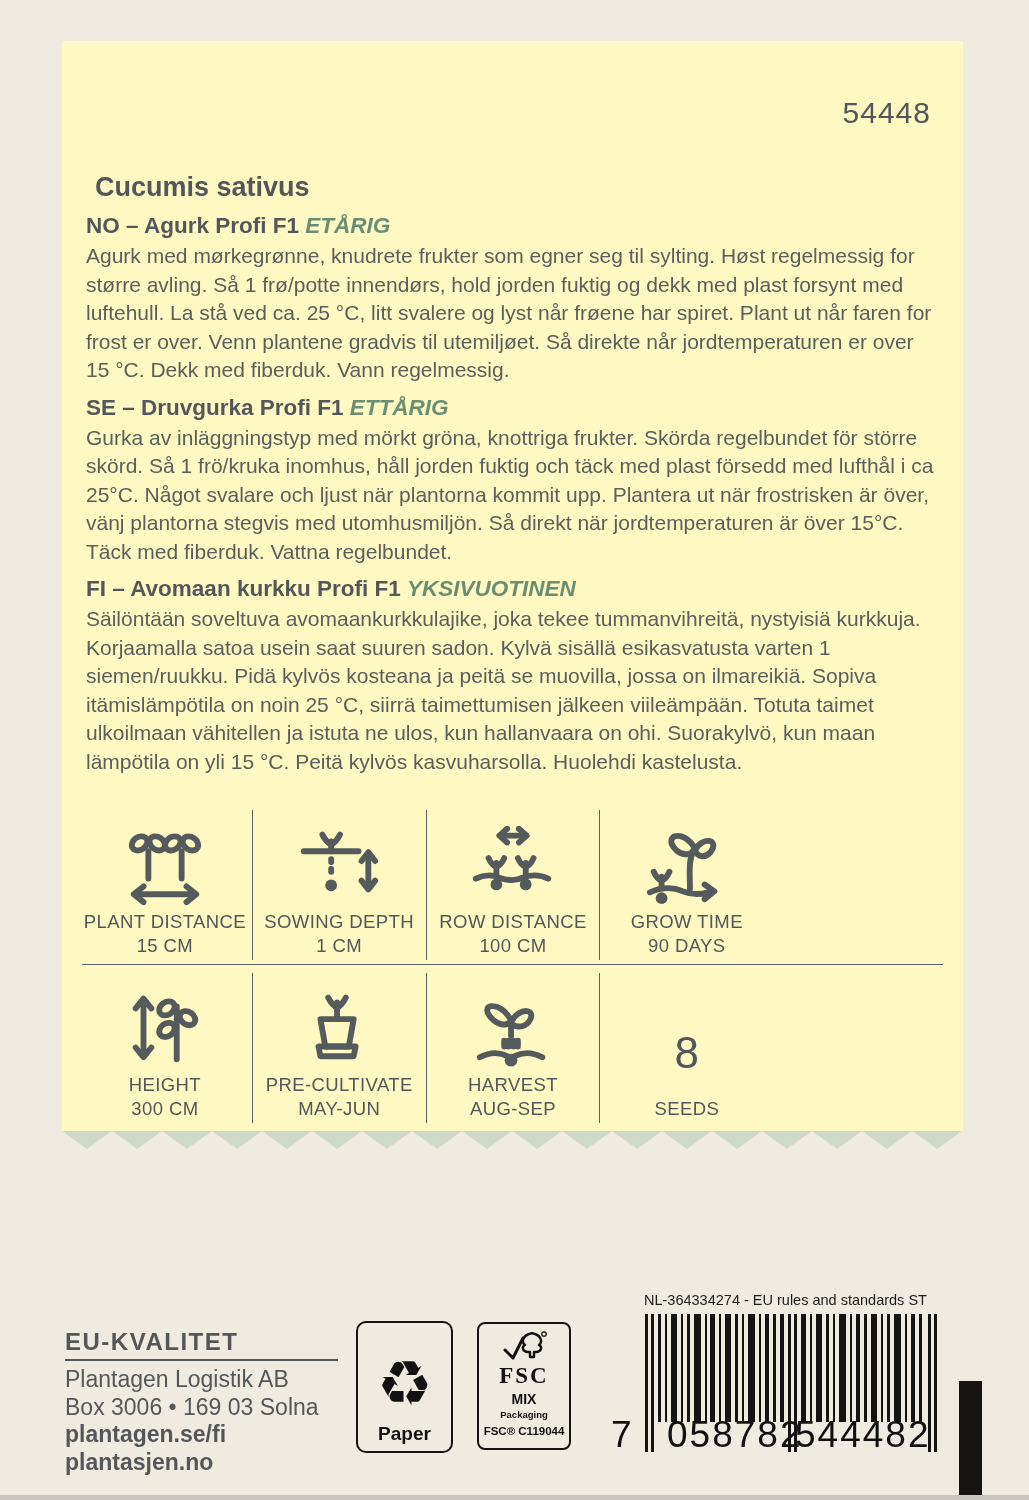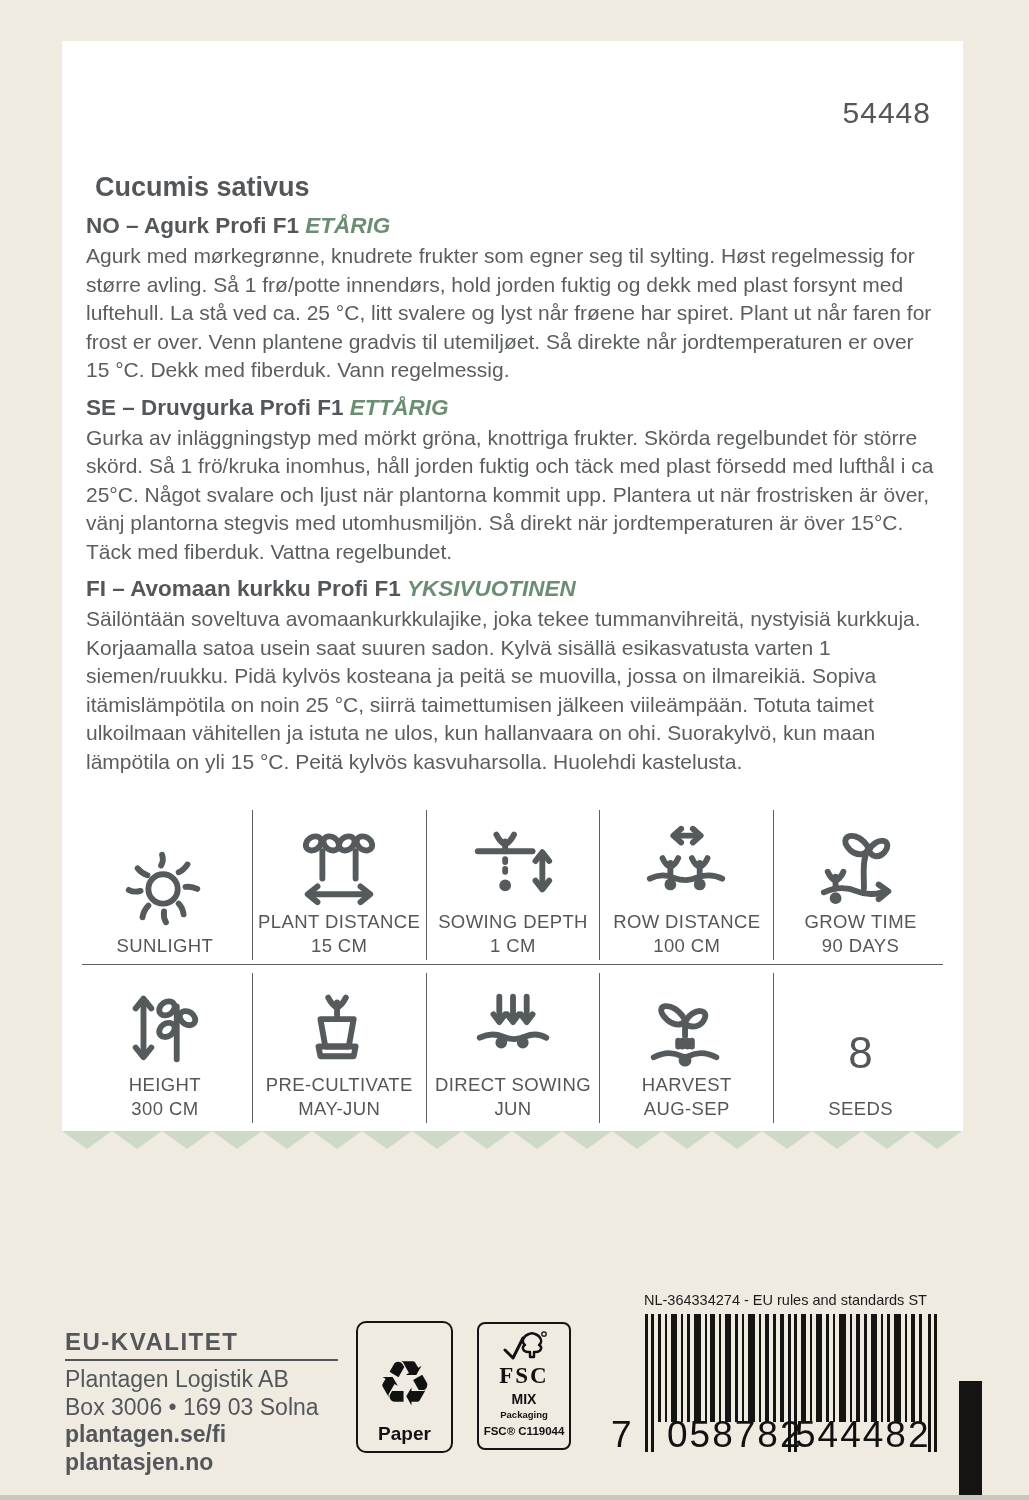--- a/index.html
+++ b/index.html
@@ -1,20 +1,20 @@
 <!DOCTYPE html>
 <html><head>
 <meta charset="utf-8">
 <style>
   html,body{margin:0;padding:0;}
   body{font-family:"Liberation Sans",sans-serif;background:#e8e3d9;}
   #page{position:relative;width:1029px;height:1500px;background:#f0ebe1;overflow:hidden;}
 
   
-  #panel{position:absolute;left:62px;top:41px;width:901px;height:1090px;background:#ffffff;}
+  #panel{position:absolute;left:62px;top:41px;width:901px;height:1090px;background:#fef9c3;}
   #panel-zigzag{position:absolute;left:62px;top:1131px;width:901px;height:19px;display:block;}
 
   .item-number{position:absolute;top:55px;right:32px;font-size:30px;letter-spacing:1px;color:#53575a;}
 
   .content{position:absolute;left:0;top:0;width:100%;box-sizing:border-box;padding:131px 26px 0 24px;}
   .species-title{font-size:27px;font-weight:bold;color:#53575a;margin:0 0 10px 9px;}
   .sec{margin:8px 0 10px 0;}
   .sec-head{font-size:22.5px;font-weight:bold;color:#53575a;margin:10px 0 3px 0;}
   .sec-head .annual{color:#6b8e73;font-style:italic;}
   .sec-body{font-size:21px;line-height:28.5px;color:#5a5f5b;margin:0;}
@@ -90,37 +90,20 @@
           <span>FI – Avomaan kurkku Profi F1</span>
           <span class="annual">YKSIVUOTINEN</span>
         </div>
         <p class="sec-body">Säilöntään soveltuva avomaankurkkulajike, joka tekee tummanvihreitä, nystyisiä kurkkuja. Korjaamalla satoa usein saat suuren sadon. Kylvä sisällä esikasvatusta varten 1 siemen/ruukku. Pidä kylvös kosteana ja peitä se muovilla, jossa on ilmareikiä. Sopiva itämislämpötila on noin 25 °C, siirrä taimettumisen jälkeen viileämpään. Totuta taimet ulkoilmaan vähitellen ja istuta ne ulos, kun hallanvaara on ohi. Suorakylvö, kun maan lämpötila on yli 15 °C. Peitä kylvös kasvuharsolla. Huolehdi kastelusta.</p>
       </div>
     </div>
 
     <div class="grid">
       <div class="irow">
 
-        <div class="cell">
-          <div class="icon">
-            <svg width="104" height="88" viewBox="0 0 104 90">
-              <circle class="ic-stroke" cx="50" cy="48" r="15"></circle>
-              <path class="ic-stroke" d="M48 24 Q51 19 49 13"></path>
-              <path class="ic-stroke" d="M66 31 Q71 29 75 23"></path>
-              <path class="ic-stroke" d="M73 46 Q79 45 85 48"></path>
-              <path class="ic-stroke" d="M66 63 Q70 67 71 74"></path>
-              <path class="ic-stroke" d="M51 71 Q50 77 53 82"></path>
-              <path class="ic-stroke" d="M35 65 Q30 70 29 77"></path>
-              <path class="ic-stroke" d="M27 50 Q20 52 15 49"></path>
-              <path class="ic-stroke" d="M34 34 Q28 32 24 27"></path>
-            </svg>
-          </div>
-          <div class="lbl">SUNLIGHT</div>
-          <div class="lbl"></div>
-        </div>
 
         <div class="cell">
           <div class="icon">
             <svg width="104" height="88" viewBox="0 0 104 90">
               <path class="ic-stroke" d="M35 62 V34"></path>
               <ellipse class="ic-stroke" cx="26" cy="26" rx="8.5" ry="6.5" transform="rotate(-35 26 26)"></ellipse>
               <ellipse class="ic-stroke" cx="44" cy="26" rx="8.5" ry="6.5" transform="rotate(35 44 26)"></ellipse>
               <path class="ic-stroke" d="M69 62 V34"></path>
               <ellipse class="ic-stroke" cx="60" cy="26" rx="8.5" ry="6.5" transform="rotate(-35 60 26)"></ellipse>
               <ellipse class="ic-stroke" cx="78" cy="26" rx="8.5" ry="6.5" transform="rotate(35 78 26)"></ellipse>
@@ -218,37 +201,20 @@
               <path class="ic-stroke" d="M50 27 Q45 25 41 17"></path>
               <path class="ic-stroke" d="M50 27 Q55 25 59 17"></path>
               <path class="ic-stroke" d="M33 39 L38 67 H62 L67 39 Z"></path>
               <path class="ic-stroke" d="M31 67 H69 L67 77 H33 Z"></path>
             </svg>
           </div>
           <div class="lbl">PRE-CULTIVATE</div>
           <div class="lbl">MAY-JUN</div>
         </div>
 
-        <div class="cell">
-          <div class="icon">
-            <svg width="104" height="88" viewBox="0 0 104 90">
-              <path class="ic-stroke" d="M38 16 V40"></path>
-              <path class="ic-stroke" d="M32 34 L38 42 L44 34"></path>
-              <path class="ic-stroke" d="M52 16 V40"></path>
-              <path class="ic-stroke" d="M46 34 L52 42 L58 34"></path>
-              <path class="ic-stroke" d="M66 16 V40"></path>
-              <path class="ic-stroke" d="M60 34 L66 42 L72 34"></path>
-              <path class="ic-stroke" d="M18 58 Q30 52 42 57 Q54 62 64 57 Q76 52 86 58"></path>
-              <circle class="ic-fill" cx="40" cy="63" r="6"></circle>
-              <circle class="ic-fill" cx="62" cy="63" r="6"></circle>
-            </svg>
-          </div>
-          <div class="lbl">DIRECT SOWING</div>
-          <div class="lbl">JUN</div>
-        </div>
 
         <div class="cell">
           <div class="icon">
             <svg width="104" height="88" viewBox="0 0 104 90">
               <path class="ic-stroke" d="M50 56 V40"></path>
               <path class="ic-stroke" d="M50 40 C38 18 14 24 32 40 C41 47 48 45 50 40 Z"></path>
               <path class="ic-stroke" d="M50 42 C58 26 78 28 68 42 C62 49 52 47 50 42 Z"></path>
               <path class="ic-stroke" d="M43 61 V67 M47.5 61 V67 M52.5 61 V67 M57 61 V67" stroke-width="3"></path>
               <path class="ic-stroke" d="M18 78 Q33 70 47 77"></path>
               <path class="ic-stroke" d="M53 77 Q67 70 82 78"></path>

